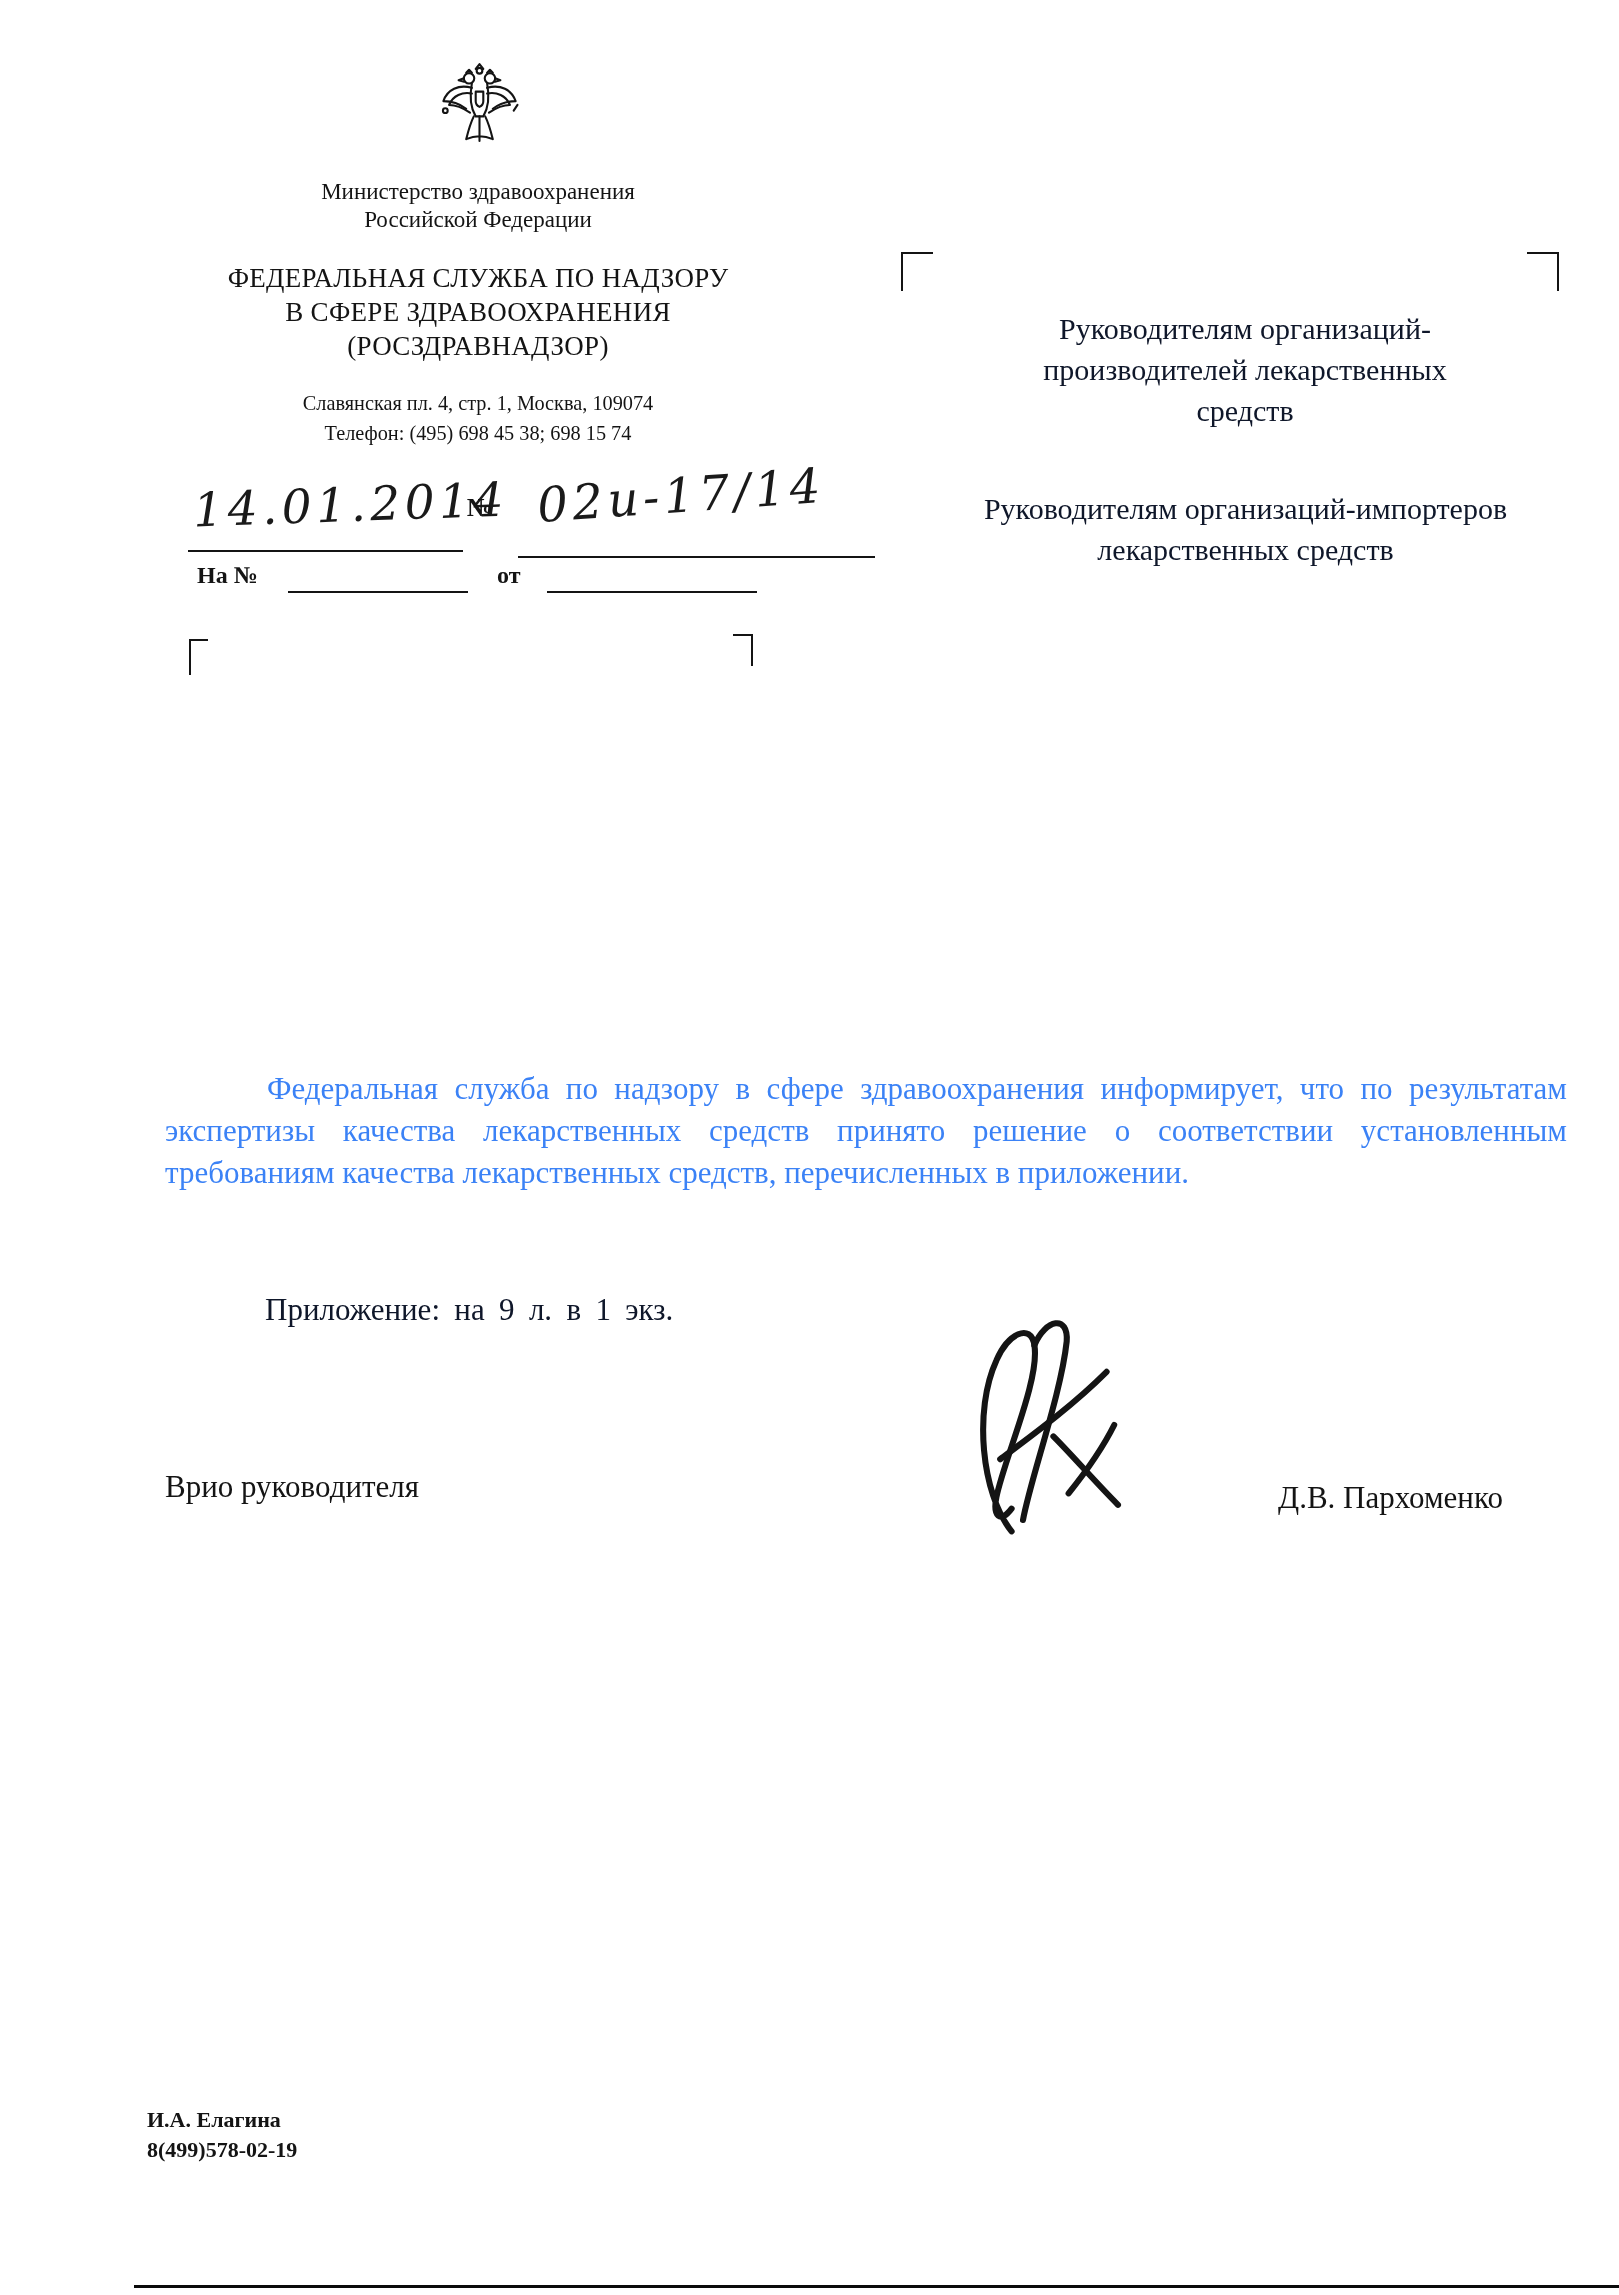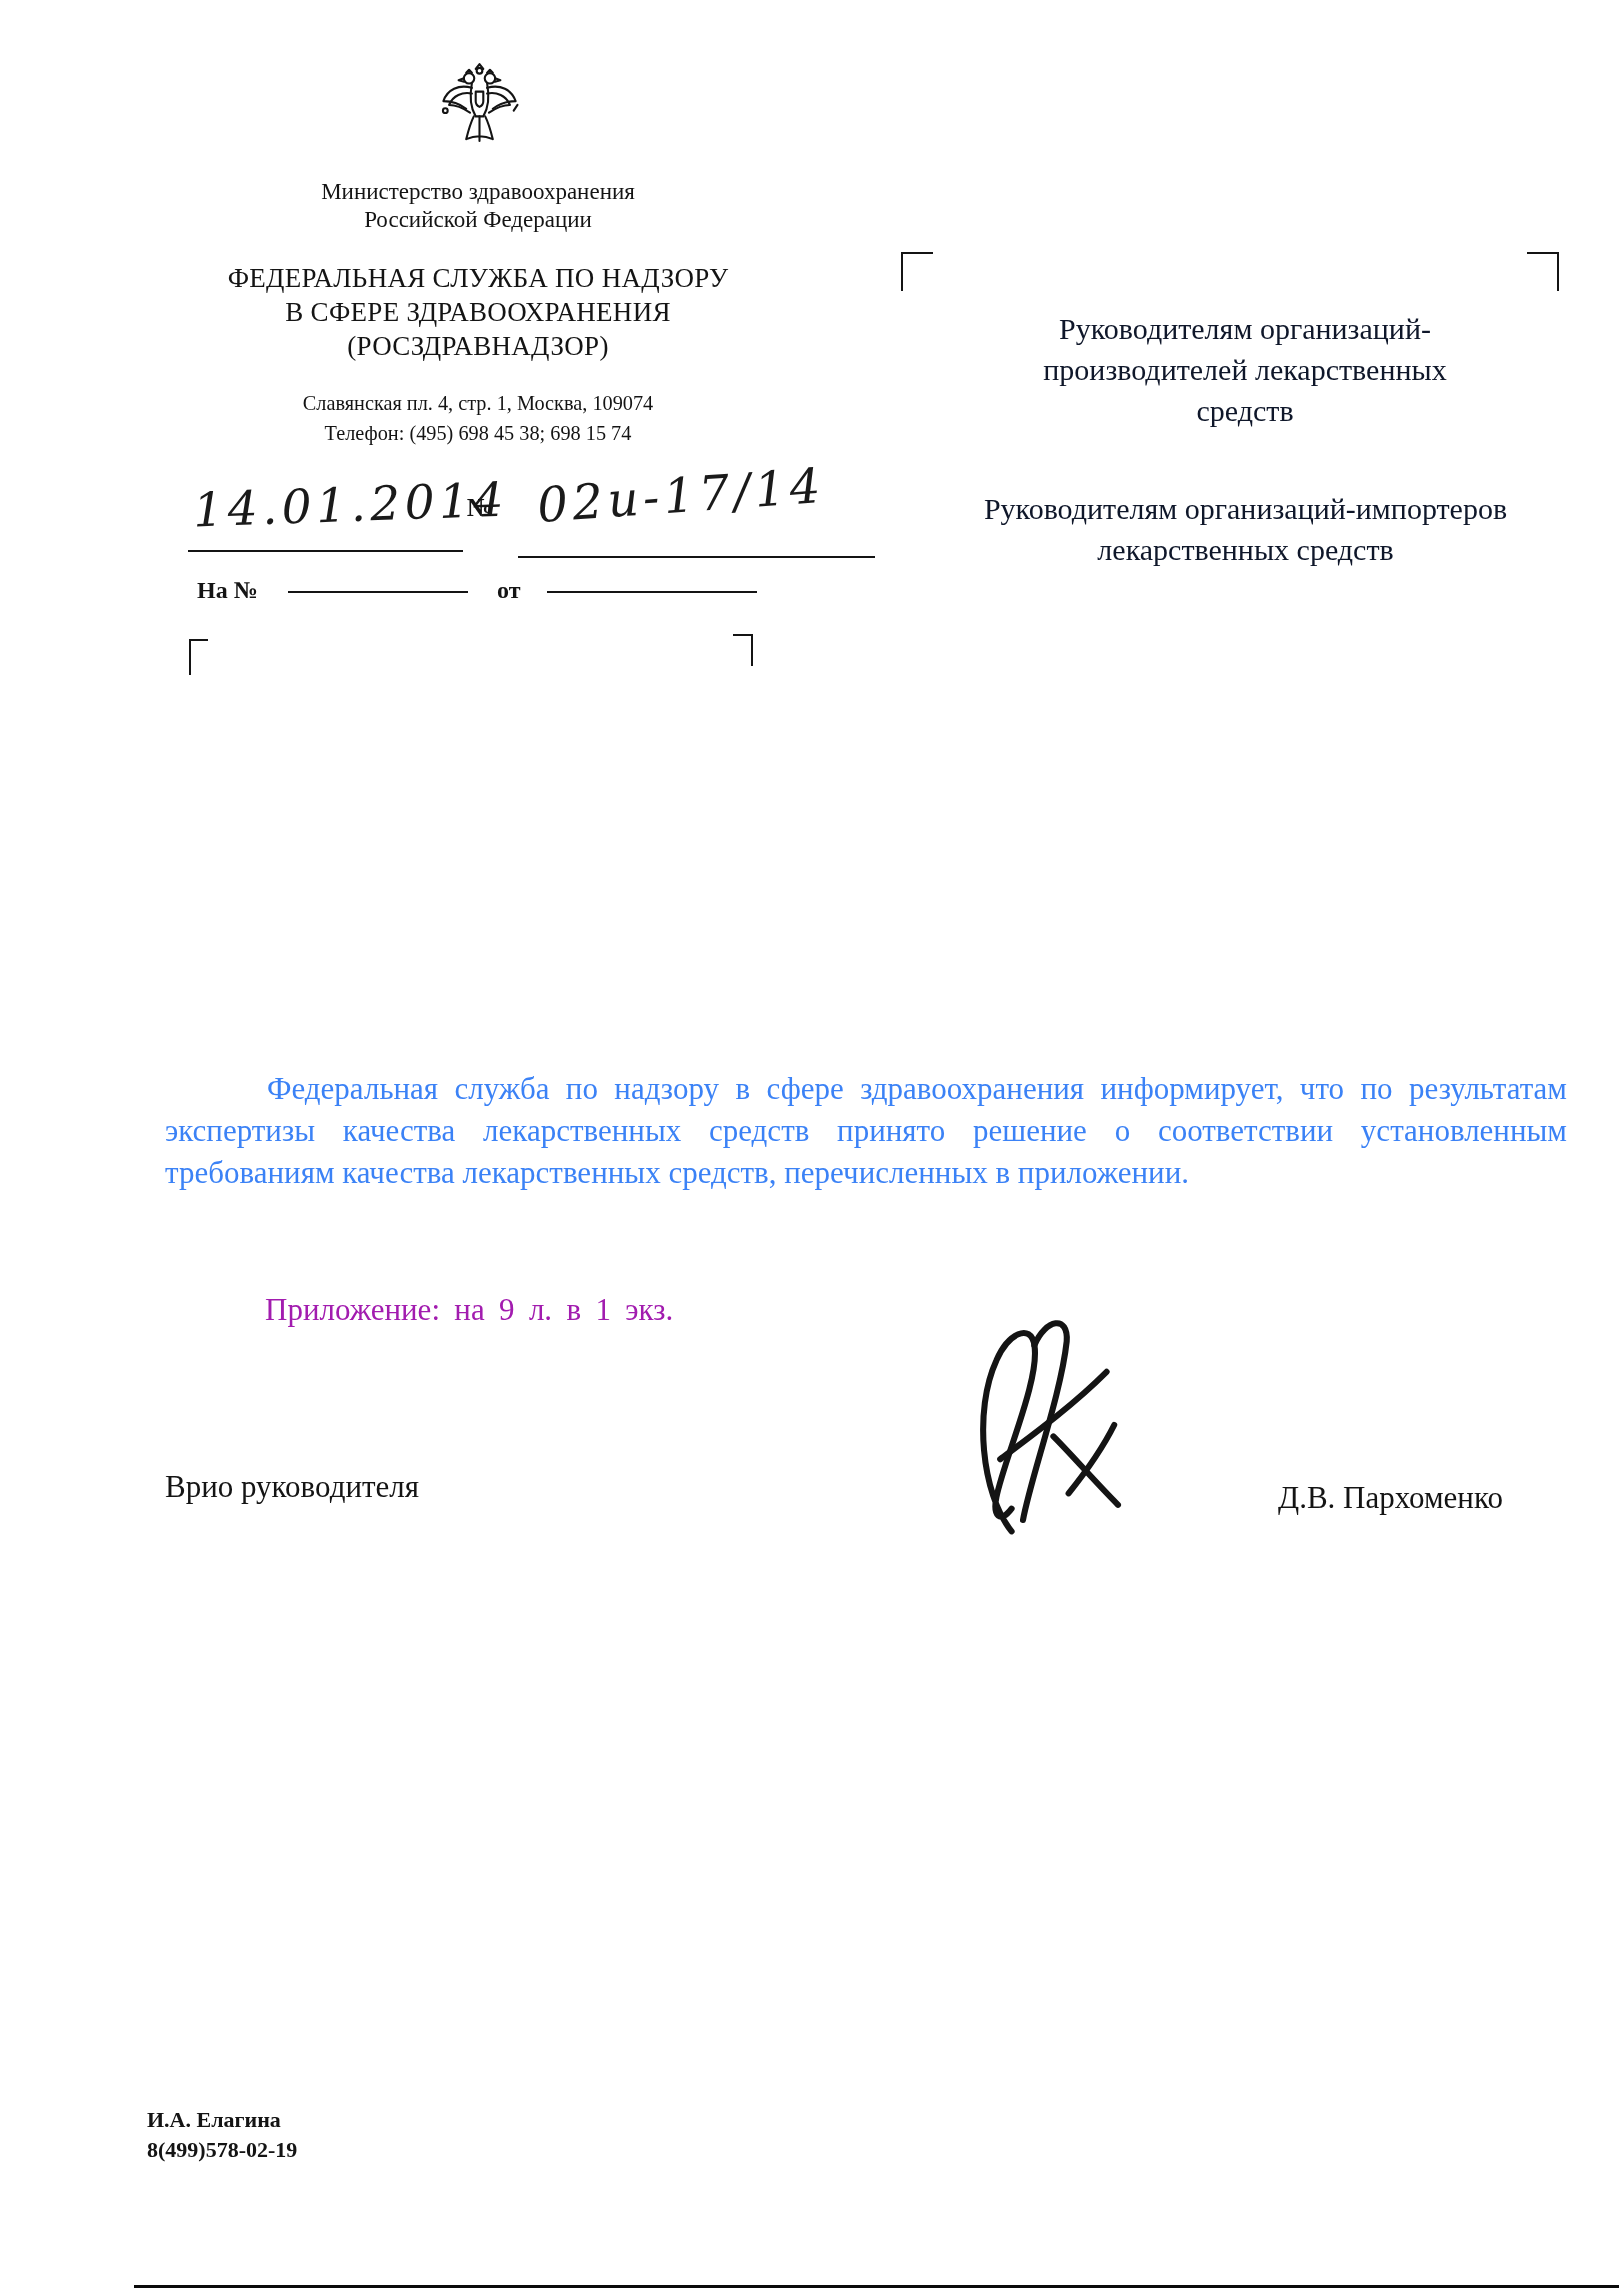--- a/index.html
+++ b/index.html
@@ -26,40 +26,40 @@
     color: #1a1a1a;
     letter-spacing: 4.6px;
     white-space: nowrap;
   }
   .hand-date { left: 193px; top: 477px; font-size: 47px; transform: rotate(-2deg); }
   .hand-num  { left: 537px; top: 467px; font-size: 48px; transform: rotate(-4deg); }
   .num-sign  { left: 467px; top: 493px; font-size: 26px; font-weight: bold; }
 
   .ink-line { border-bottom: 2px solid #141414; height: 0; }
 
-  .ref-label { font-size: 24px; font-weight: bold; margin-top: 15px; }
+  .ref-label { font-size: 24px; font-weight: bold; }
 
   .subject-text { left: 206px; top: 645px; width: 537px; font-size: 28px; line-height: 39px; }
 
   .corner { border-color: #141414; border-style: solid; border-width: 0; }
   .corner-tl { border-top-width: 2.6px; border-left-width: 2.6px; }
   .corner-tr { border-top-width: 2.6px; border-right-width: 2.6px; }
 
   .recipient { font-size: 30px; line-height: 41px; text-align: center; color: #0f172a; }
   .recipient-1 { left: 996px; top: 308px;  width: 498px; }
   .recipient-2 { left: 944px; top: 488px;  width: 603px; }
   .recipient-3 { left: 983px; top: 624px;  width: 524px; }
 
   .body-par {
     left: 165px; top: 1068px; width: 1402px;
     font-size: 31px; line-height: 42px;
     text-align: justify; text-indent: 102px;
     color: #3b82f6;
   }
-  .attachment { left: 265px; top: 1292px; font-size: 31px; word-spacing: 6.6px; color: #a21caf; }
+  .attachment { left: 265px; top: 1292px; font-size: 31px; word-spacing: 6.6px; color: #0f172a; }
 
   .signer-title { left: 165px;  top: 1469px; font-size: 31px; }
   .signer-name  { left: 1278px; top: 1480px; font-size: 31px; }
 
   .executor { left: 147px; top: 2105px; font-size: 22px; line-height: 30px; font-weight: bold; }
 
   .scan-line { left: 134px; top: 2285px; width: 1486px; height: 3.3px; background: #0a0a0a; }
 </style>
 </head>
 <body>

